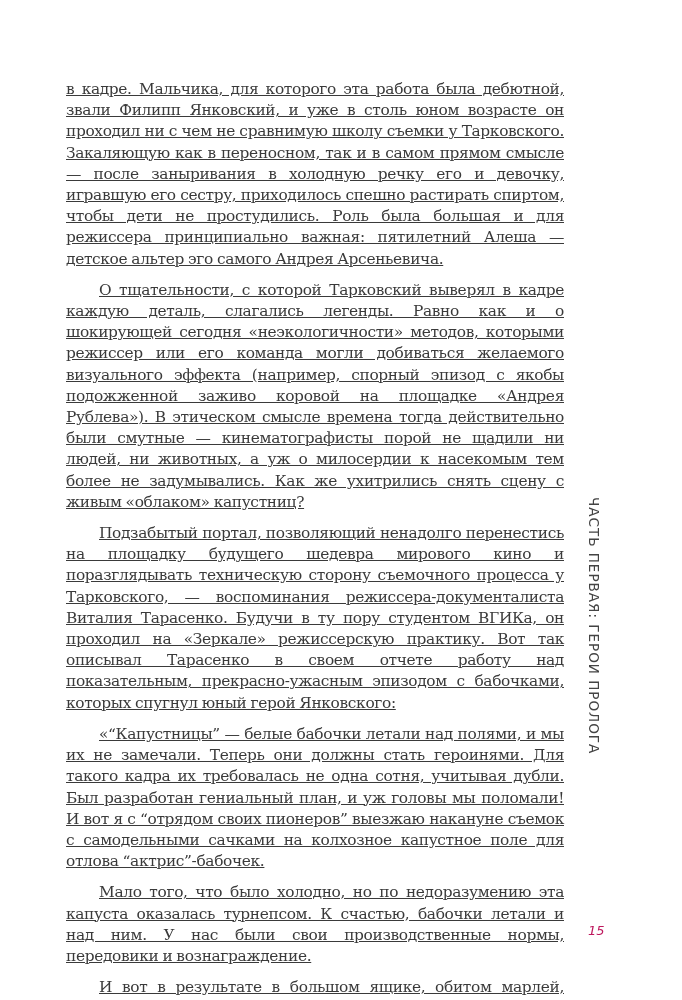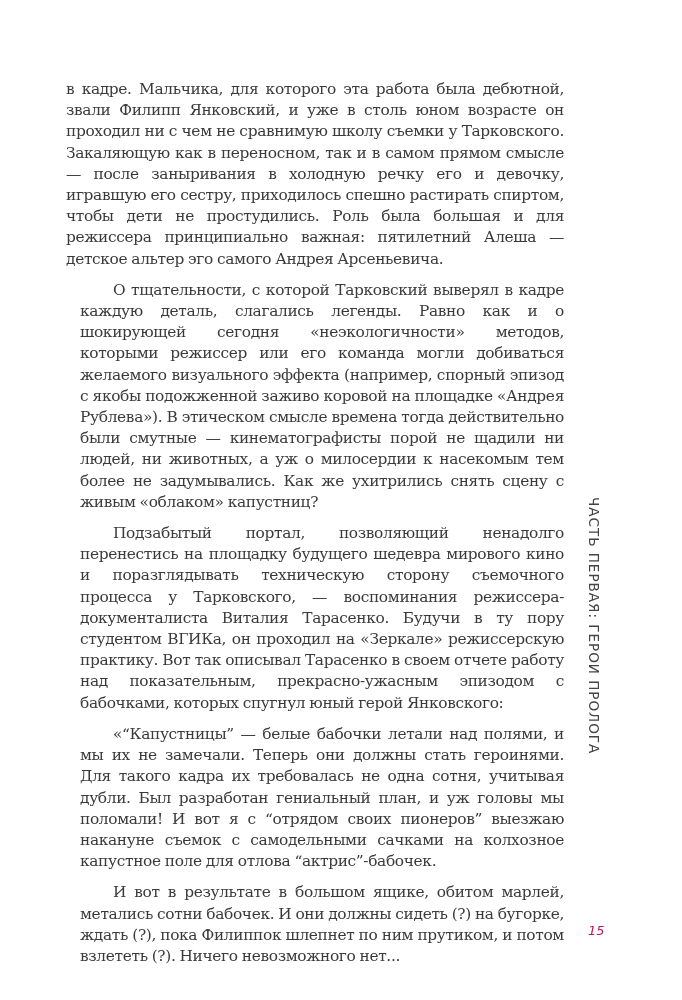--- a/index.html
+++ b/index.html
@@ -9,23 +9,23 @@
       font-family: "DejaVu Serif", "Liberation Serif", serif;
       color: #3a3a3a;
     }
     .page-body {
       position: absolute; left: 66px; top: 79px; width: 498px;
     }
     .para {
       margin: 0 0 10px 0;
       font-size: 15.4px; line-height: 21.2px;
       text-align: justify; hyphens: manual;
-      letter-spacing: -0.35px; word-spacing: -0.5px;
+      letter-spacing: -0.35px; word-spacing: -0.5px; text-decoration: underline;
     }
-    .para.indent { text-indent: 33px; margin-left: 14px; }
+    .para.indent { text-indent: 33px; }
     .running-head {
       position: absolute; left: 586px; top: 497px;
       writing-mode: vertical-rl;
       font-family: "DejaVu Sans", "Liberation Sans", sans-serif;
       font-size: 13.5px; letter-spacing: 1px; color: #444;
       white-space: nowrap;
     }
     .folio {
       position: absolute; left: 588px; top: 923px;
       font-family: "DejaVu Sans", "Liberation Sans", sans-serif;
@@ -33,17 +33,18 @@
     }
   </style>
 </head>
 <body>
 
 <main class="page-body">
   <p class="para">в кадре. Мальчика, для которого эта работа была дебютной, звали Филипп Янковский, и уже в столь юном возрасте он проходил ни с чем не сравнимую школу съемки у Тарковского. Закаляющую как в переносном, так и в самом прямом смысле — после заныривания в холодную речку его и девочку, игравшую его сестру, приходилось спешно растирать спиртом, чтобы дети не простудились. Роль была большая и для режиссера принципиально важная: пятилетний Але­ша — детское альтер эго самого Андрея Арсеньевича.</p>
   <p class="para indent">О тщательности, с которой Тарковский выверял в кадре ка­ждую деталь, слагались легенды. Равно как и о шокирующей се­годня «неэкологичности» методов, которыми режиссер или его команда могли добиваться желаемого визуального эффекта (напри­мер, спорный эпизод с якобы подожженной заживо коровой на пло­щадке «Андрея Рублева»). В этическом смысле времена тогда дей­ствительно были смутные — кинематографисты порой не щадили ни людей, ни животных, а уж о милосердии к насекомым тем более не задумывались. Как же ухитрились снять сцену с живым «обла­ком» капустниц?</p>
   <p class="para indent">Подзабытый портал, позволяющий ненадолго перенестись на площадку будущего шедевра мирового кино и поразглядывать техническую сторону съемочного процесса у Тарковского, — воспо­минания режиссера-документалиста Виталия Тарасенко. Будучи в ту пору студентом ВГИКа, он проходил на «Зеркале» режиссер­скую практику. Вот так описывал Тарасенко в своем отчете работу над показательным, прекрасно-ужасным эпизодом с бабочками, ко­торых спугнул юный герой Янковского:</p>
   <p class="para indent">«“Капустницы” — белые бабочки летали над полями, и мы их не замечали. Теперь они должны стать героинями. Для такого кадра их требовалась не одна сотня, учитывая дубли. Был разработан ге­ниальный план, и уж головы мы поломали! И вот я с “отрядом сво­их пионеров” выезжаю накануне съемок с самодельными сачками на колхозное капустное поле для отлова “актрис”-бабочек.</p>
+  <p class="para indent">Мало того, что было холодно, но по недоразумению эта капуста оказалась турнепсом. К счастью, бабочки летали и над ним. У нас были свои производственные нормы, передовики и вознаграждение.</p>
   <p class="para indent">И вот в результате в большом ящике, обитом марлей, метались сотни бабочек. И они должны сидеть (?) на бугорке, ждать (?), пока Филиппок шлепнет по ним прутиком, и потом взлететь (?). Ничего невозможного нет...</p>
 </main>
 
 <div class="running-head">ЧАСТЬ ПЕРВАЯ: ГЕРОИ ПРОЛОГА</div>
 <div class="folio">15</div>
 
 </body></html>

